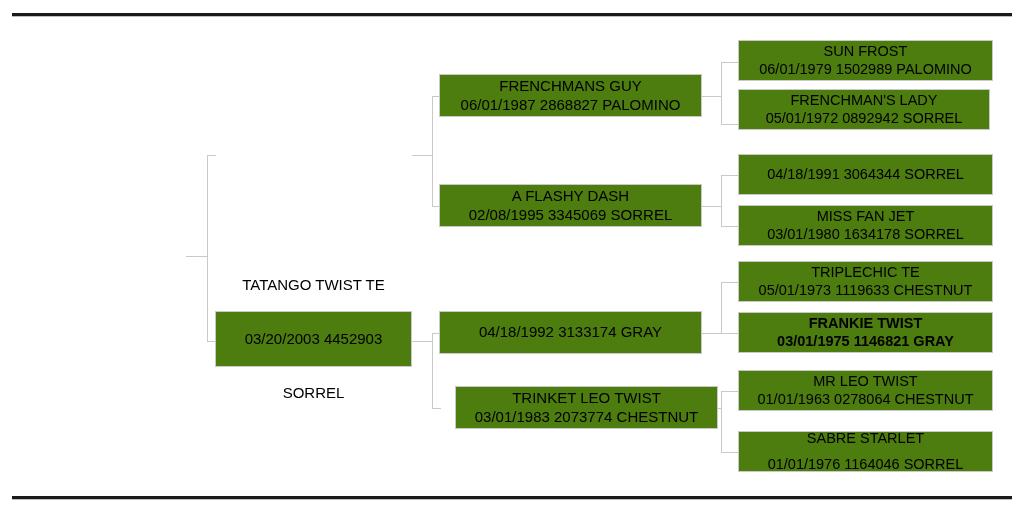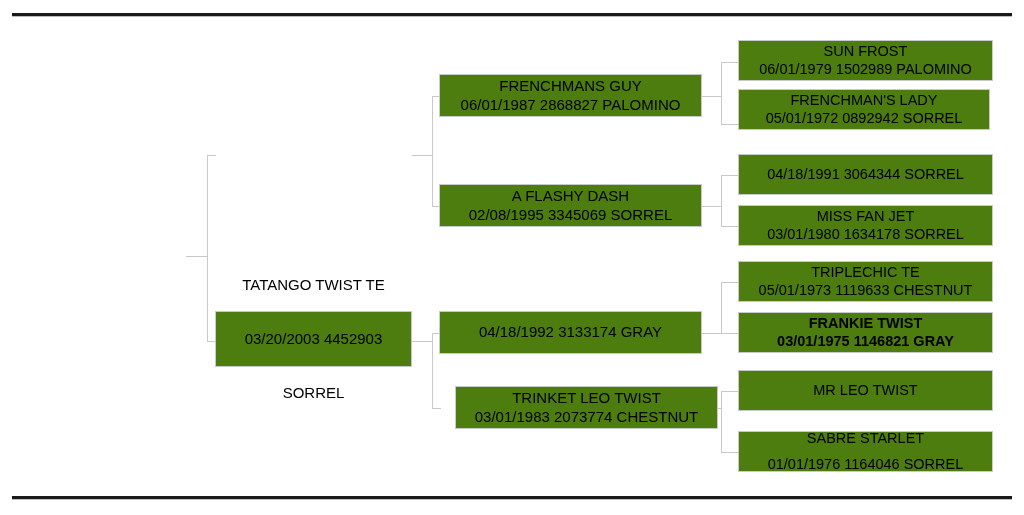--- a/index.html
+++ b/index.html
@@ -165,20 +165,21 @@
     <span class="dt">05/01/1973 1119633 CHESTNUT</span>
   </div>
 
   <div class="node gen4" style="left:738px; top:312px; width:255px; height:41px;font-weight:bold;">
     <span class="nm">FRANKIE TWIST</span>
     <span class="dt">03/01/1975 1146821 GRAY</span>
   </div>
 
   <div class="node gen4" style="left:738px; top:370px; width:255px; height:41px;">
     <span class="nm">MR LEO TWIST</span>
+    <span class="dt">01/01/1963 0278064 CHESTNUT</span>
   </div>
 
   <div class="node gen4" style="left:738px; top:431px; width:255px; height:41px;gap:8px;">
     <span class="nm">SABRE STARLET</span>
     <span class="dt">01/01/1976 1164046 SORREL</span>
   </div>
 
 </div>
 
 </body></html>

